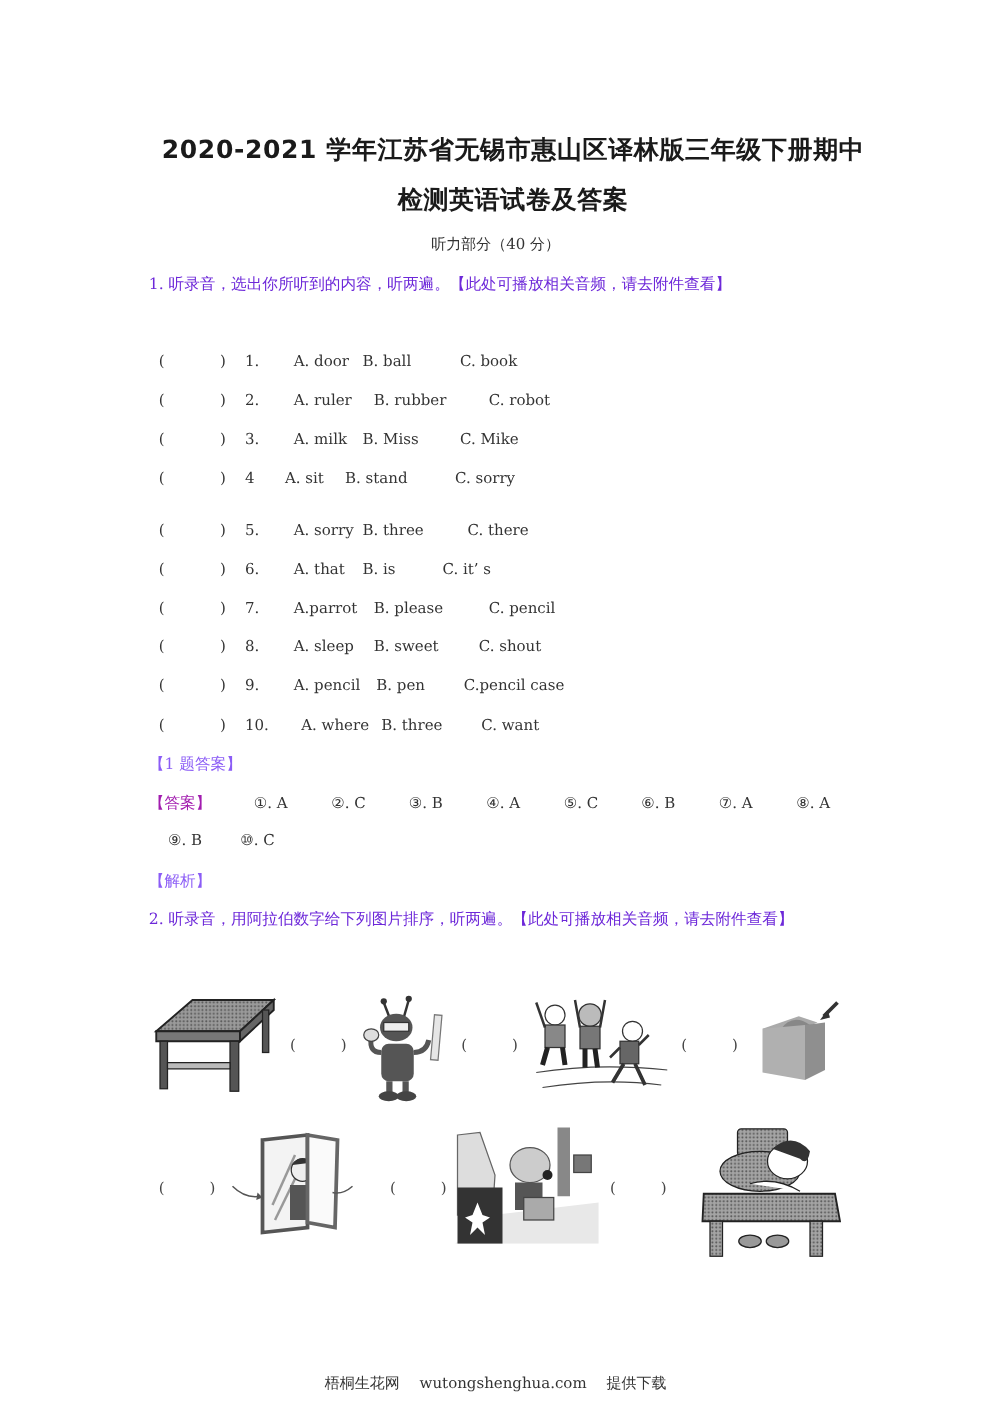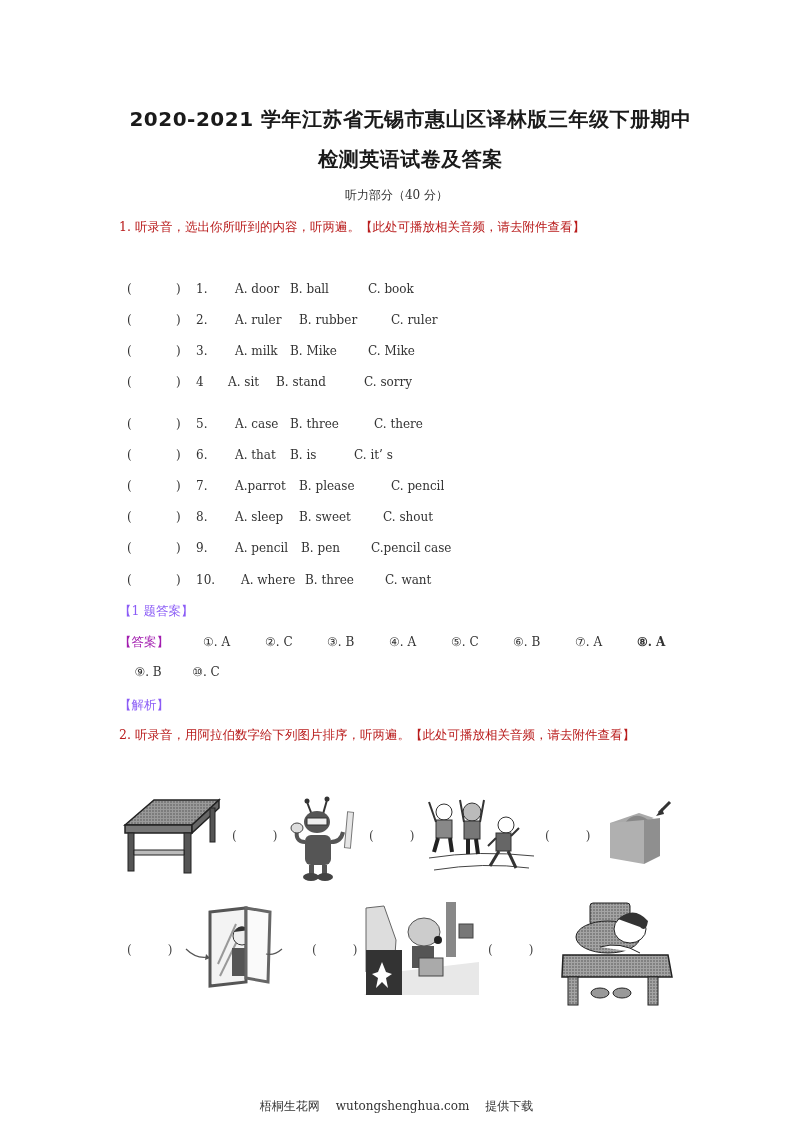--- a/index.html
+++ b/index.html
@@ -13,21 +13,21 @@
       font-family: "DejaVu Sans", "Liberation Sans", sans-serif;
       font-weight: bold; font-size: 20px; color: #1a1a1a; letter-spacing: 0.5px; margin-left: 14px;
     }
     .t1 { top: 106px; }
     .t2 { top: 146px; }
     .subtitle {
       position: absolute; top: 187px; left: 0; width: 793px; text-align: center;
       font-size: 12px; color: #333;
     }
     .q-heading {
-      position: absolute; left: 119px; font-size: 12.5px; color: #b91c1c; white-space: nowrap;
+      position: absolute; left: 119px; font-size: 12.5px; color: #6d28d9; white-space: nowrap;
     }
     .row {
       position: absolute; left: 127px; font-size: 12px; color: #333; white-space: nowrap;
       font-family: "DejaVu Serif", "Liberation Serif", serif;
     }
     .row .paren-open { display: inline-block; width: 49px; }
     .row .paren-close { display: inline-block; width: 20px; }
     .row .opt { display: inline-block; }
     .blue { color: #8b5cf6; font-size: 12.5px; position: absolute; left: 119px; white-space: nowrap; }
     .answers {
@@ -51,35 +51,35 @@
 <body>
 
 <div class="title t1">2020-2021 学年江苏省无锡市惠山区译林版三年级下册期中</div>
 <div class="title t2">检测英语试卷及答案</div>
 <div class="subtitle">听力部分（40 分）</div>
 
 <div class="q-heading" style="top:219px;">1. 听录音，选出你所听到的内容，听两遍。【此处可播放相关音频，请去附件查看】</div>
 
 <div id="q1rows">
     <div class="row" style="top: 282px;"><span class="paren-open">(</span><span class="paren-close">)</span><span class="opt" style="width:39px">1.</span><span class="opt" style="width:55px">A. door</span><span class="opt" style="width:78px">B. ball</span><span class="opt">C. book</span></div>
-    <div class="row" style="top: 313px;"><span class="paren-open">(</span><span class="paren-close">)</span><span class="opt" style="width:39px">2.</span><span class="opt" style="width:64px">A. ruler</span><span class="opt" style="width:92px">B. rubber</span><span class="opt">C. ruler</span></div>
-    <div class="row" style="top: 344px;"><span class="paren-open">(</span><span class="paren-close">)</span><span class="opt" style="width:39px">3.</span><span class="opt" style="width:55px">A. milk</span><span class="opt" style="width:78px">B. Mike</span><span class="opt">C. Mike</span></div>
+    <div class="row" style="top: 313px;"><span class="paren-open">(</span><span class="paren-close">)</span><span class="opt" style="width:39px">2.</span><span class="opt" style="width:64px">A. ruler</span><span class="opt" style="width:92px">B. rubber</span><span class="opt">C. robot</span></div>
+    <div class="row" style="top: 344px;"><span class="paren-open">(</span><span class="paren-close">)</span><span class="opt" style="width:39px">3.</span><span class="opt" style="width:55px">A. milk</span><span class="opt" style="width:78px">B. Miss</span><span class="opt">C. Mike</span></div>
     <div class="row" style="top: 375px;"><span class="paren-open">(</span><span class="paren-close">)</span><span class="opt" style="width:32px">4</span><span class="opt" style="width:48px">A. sit</span><span class="opt" style="width:88px">B. stand</span><span class="opt">C. sorry</span></div>
-    <div class="row" style="top: 417px;"><span class="paren-open">(</span><span class="paren-close">)</span><span class="opt" style="width:39px">5.</span><span class="opt" style="width:55px">A. case</span><span class="opt" style="width:84px">B. three</span><span class="opt">C. there</span></div>
+    <div class="row" style="top: 417px;"><span class="paren-open">(</span><span class="paren-close">)</span><span class="opt" style="width:39px">5.</span><span class="opt" style="width:55px">A. sorry</span><span class="opt" style="width:84px">B. three</span><span class="opt">C. there</span></div>
     <div class="row" style="top: 448px;"><span class="paren-open">(</span><span class="paren-close">)</span><span class="opt" style="width:39px">6.</span><span class="opt" style="width:55px">A. that</span><span class="opt" style="width:64px">B. is</span><span class="opt">C. it’ s</span></div>
     <div class="row" style="top: 479px;"><span class="paren-open">(</span><span class="paren-close">)</span><span class="opt" style="width:39px">7.</span><span class="opt" style="width:64px">A.parrot</span><span class="opt" style="width:92px">B. please</span><span class="opt">C. pencil</span></div>
     <div class="row" style="top: 510px;"><span class="paren-open">(</span><span class="paren-close">)</span><span class="opt" style="width:39px">8.</span><span class="opt" style="width:64px">A. sleep</span><span class="opt" style="width:84px">B. sweet</span><span class="opt">C. shout</span></div>
     <div class="row" style="top: 541px;"><span class="paren-open">(</span><span class="paren-close">)</span><span class="opt" style="width:39px">9.</span><span class="opt" style="width:66px">A. pencil</span><span class="opt" style="width:70px">B. pen</span><span class="opt">C.pencil case</span></div>
     <div class="row" style="top: 573px;"><span class="paren-open">(</span><span class="paren-close">)</span><span class="opt" style="width:45px">10.</span><span class="opt" style="width:64px">A. where</span><span class="opt" style="width:80px">B. three</span><span class="opt">C. want</span></div>
   </div>
 
 <div class="blue" style="top:603px;">【1 题答案】</div>
 
 <div class="answers">
-  <span class="lab">【答案】</span><span class="ans">①. A</span><span class="ans">②. C</span><span class="ans">③. B</span><span class="ans">④. A</span><span class="ans">⑤. C</span><span class="ans">⑥. B</span><span class="ans">⑦. A</span><span class="ans" style="width:auto;font-weight:bold;">⑧. A</span>
+  <span class="lab">【答案】</span><span class="ans">①. A</span><span class="ans">②. C</span><span class="ans">③. B</span><span class="ans">④. A</span><span class="ans">⑤. C</span><span class="ans">⑥. B</span><span class="ans">⑦. A</span><span class="ans" style="width:auto;">⑧. A</span>
 </div>
 <div class="answers2">
   <span class="ans">⑨. B</span><span class="ans">⑩. C</span>
 </div>
 
 <div class="blue" style="top:697px;">【解析】</div>
 
 <div class="q-heading" style="top:727px;">2. 听录音，用阿拉伯数字给下列图片排序，听两遍。【此处可播放相关音频，请去附件查看】</div>
 
 <div class="pic" style="left:122px; top:795px;">

